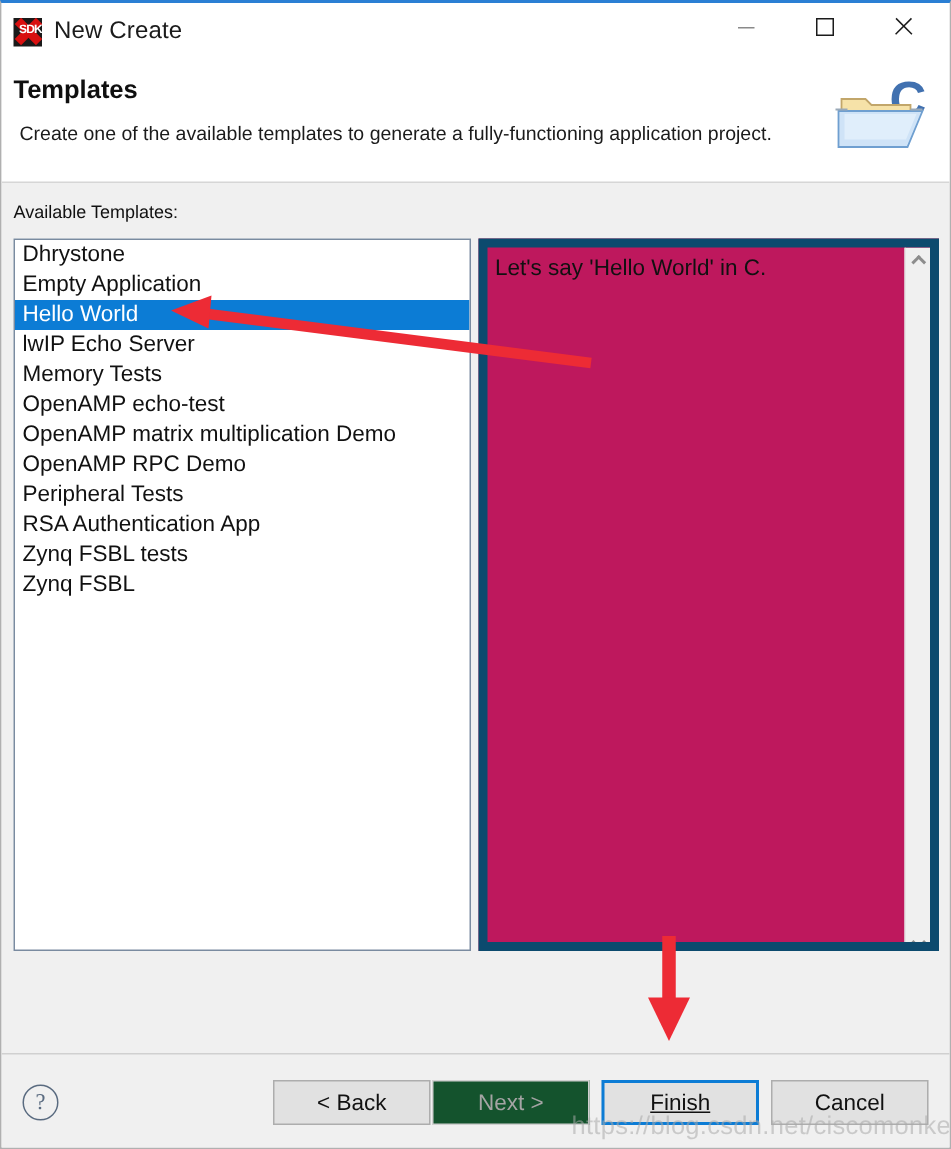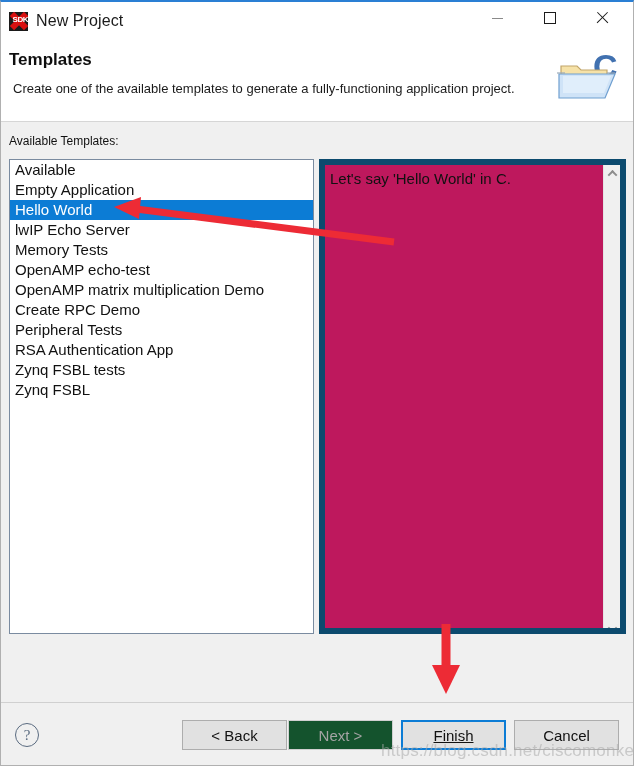--- a/index.html
+++ b/index.html
@@ -217,21 +217,21 @@
 <body>
 
 <div id="window">
 
   <div id="titlebar">
     <div id="app-icon">
       <div class="xmark"></div>
       <div class="xmark2"></div>
       <div class="sdk-txt">SDK</div>
     </div>
-    <div id="title-text">New Project</div>
+    <div id="title-text">New Create</div>
 
     <div class="win-btn" id="btn-min">
       <span class="min-glyph"></span>
     </div>
     <div class="win-btn" id="btn-max">
       <span class="max-glyph"></span>
     </div>
     <div class="win-btn" id="btn-close">
       <span class="close-glyph">
           <i></i>
@@ -250,28 +250,28 @@
       <path d="M8 28 L56 28 L49 45 L8 45 Z" fill="#e6f1fc" opacity="0.75"></path>
       <line x1="2" y1="25" x2="10" y2="25" stroke="#9aa9b8" stroke-width="1.2"></line>
       <line x1="52" y1="25" x2="60" y2="25" stroke="#9aa9b8" stroke-width="1.2"></line>
     </svg>
   </div>
 
   <div id="body">
     <div id="label-available">Available Templates:</div>
 
     <div id="list-box">
-      <div class="list-item">Available</div>
+      <div class="list-item">Dhrystone</div>
       <div class="list-item">Empty Application</div>
       <div class="list-item selected">Hello World</div>
       <div class="list-item">lwIP Echo Server</div>
       <div class="list-item">Memory Tests</div>
       <div class="list-item">OpenAMP echo-test</div>
       <div class="list-item">OpenAMP matrix multiplication Demo</div>
-      <div class="list-item">Create RPC Demo</div>
+      <div class="list-item">OpenAMP RPC Demo</div>
       <div class="list-item">Peripheral Tests</div>
       <div class="list-item">RSA Authentication App</div>
       <div class="list-item">Zynq FSBL tests</div>
       <div class="list-item">Zynq FSBL</div>
     </div>
 
     <div id="desc-box">
       <div id="desc-text">Let's say 'Hello World' in C.</div>
       <div id="desc-scroll">
         <div class="sb-arrow up">

